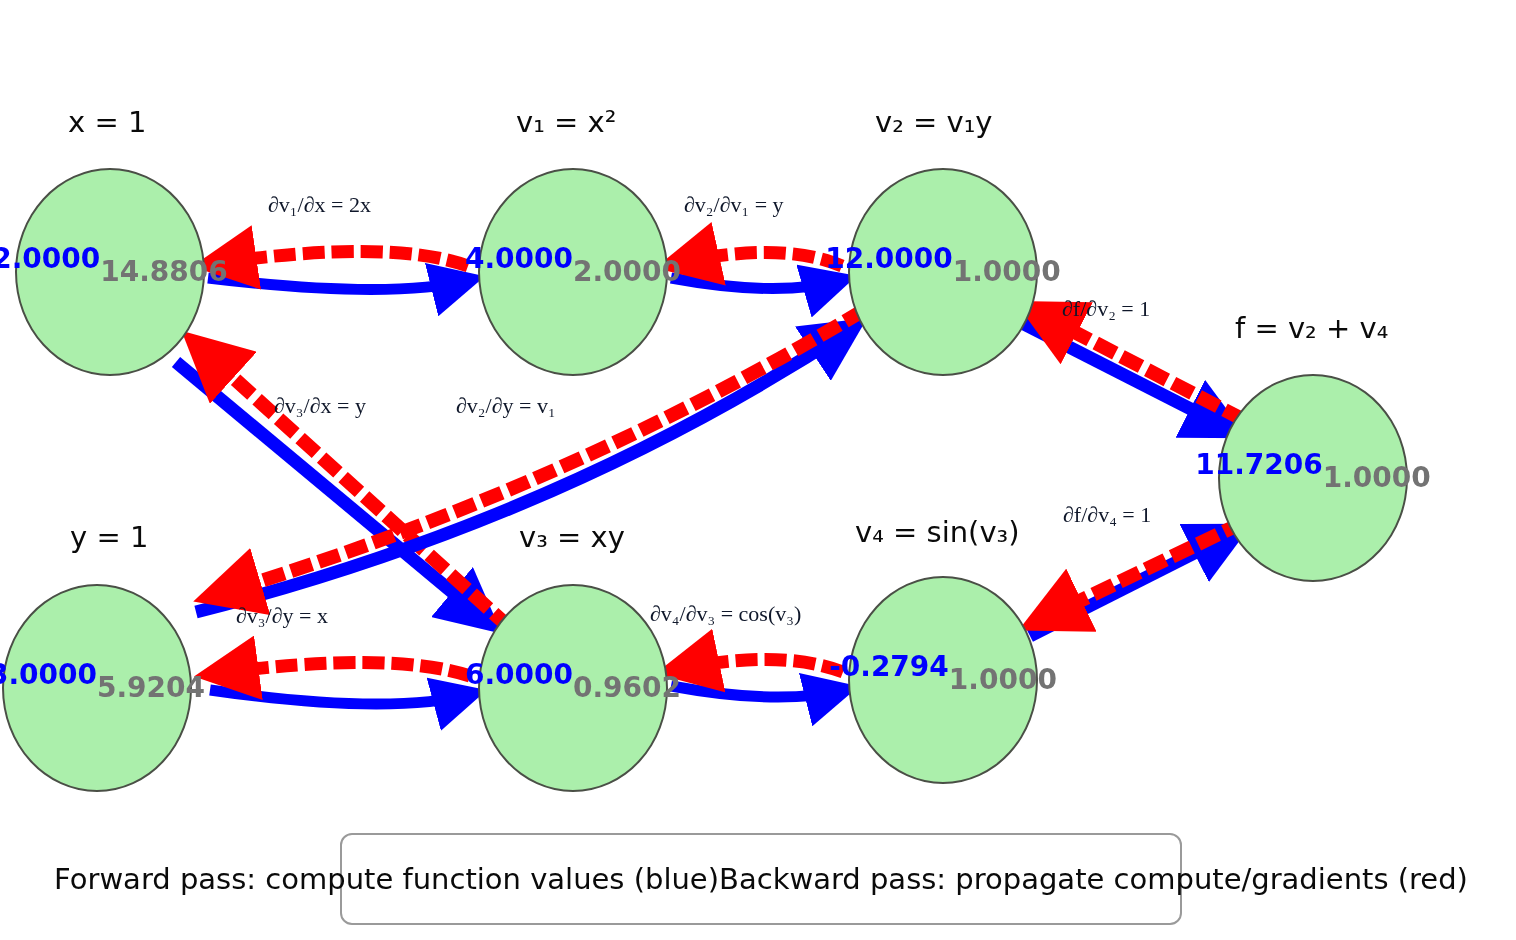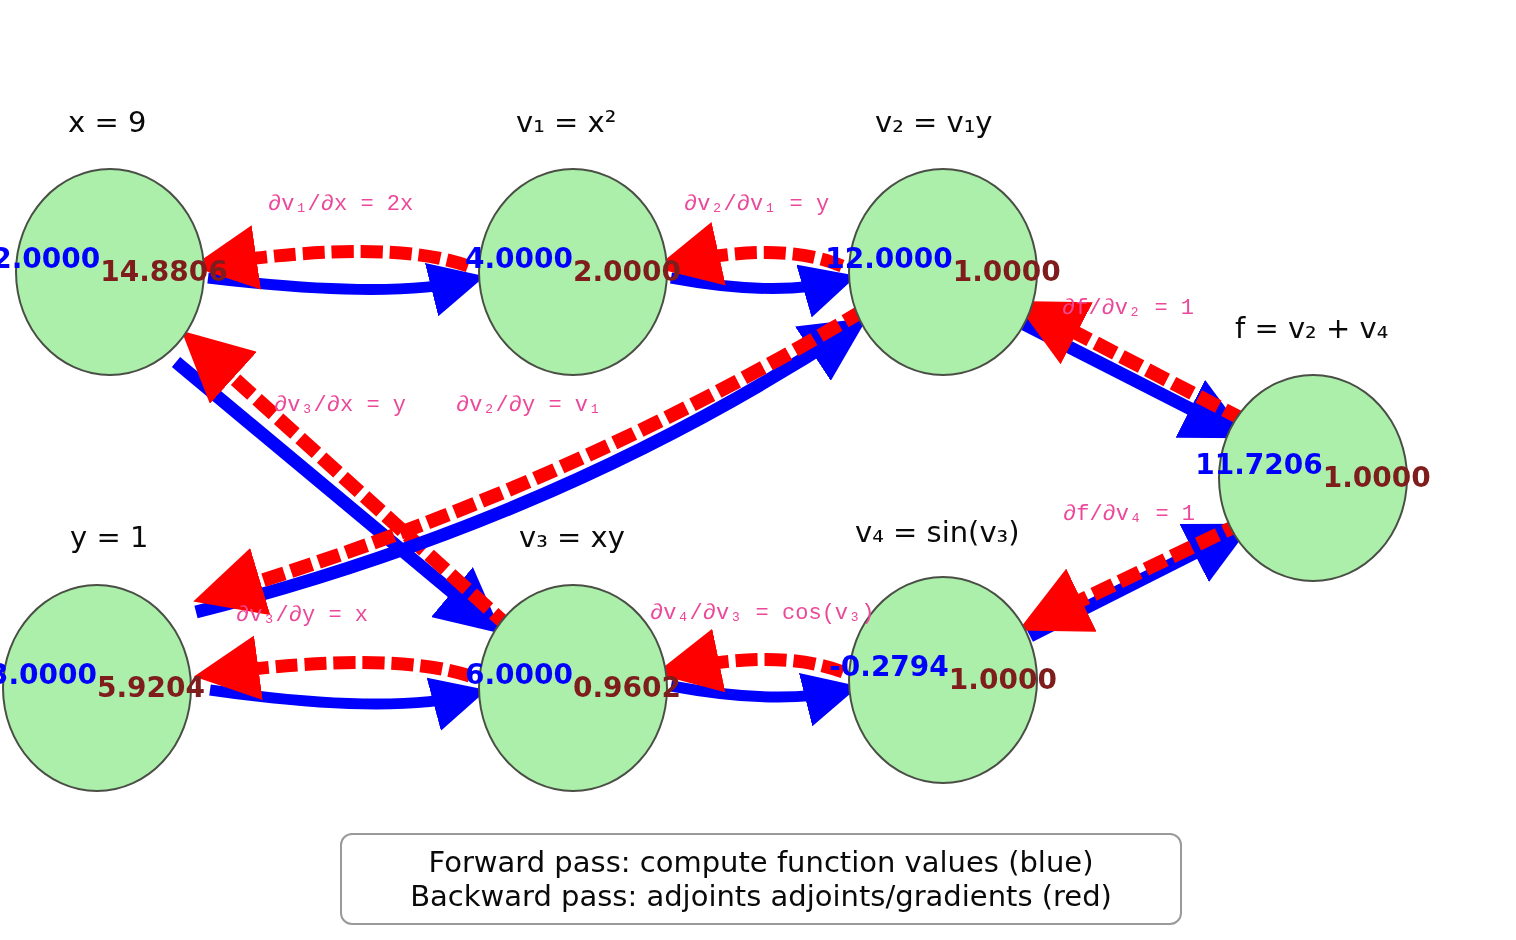--- a/index.html
+++ b/index.html
@@ -46,55 +46,54 @@
   }
   .node-primal {
     color: #0000FF;
     font-weight: bold;
     font-size: 28px;
     line-height: 1;
     margin-bottom: 26px;
     white-space: nowrap;
   }
   .node-adjoint {
-    color: #7f1d1d;
+    color: #737373;
     font-weight: bold;
     font-size: 28px;
     line-height: 1;
     white-space: nowrap;
   }
   .node-label {
     position: absolute;
     font-size: 29px;
     color: #0a0a0a;
     white-space: nowrap;
     z-index: 6;
     font-family: "DejaVu Sans", "Liberation Sans", sans-serif;
   }
   .edge-label {
     position: absolute;
     font-size: 22px;
-    color: #ec4899;
+    color: #0f172a;
     white-space: nowrap;
     z-index: 7;
-    font-family: Liberation Mono, monospace;
+    font-family: Liberation Serif, serif;
     text-align: center;
   }
   .legend {
     position: absolute;
     left: 340px;
     top: 833px;
     width: 842px;
     height: 92px;
     box-sizing: border-box;
     border: 2px solid #9a9a9a;
     border-radius: 12px;
     background: #ffffff;
     display: flex;
-    flex-direction: column;
     align-items: center;
     justify-content: center;
     z-index: 8;
   }
   .legend-line {
     font-size: 29px;
     color: #0a0a0a;
     line-height: 1.18;
     white-space: nowrap;
     font-family: "DejaVu Sans", "Liberation Sans", sans-serif;
@@ -179,35 +178,35 @@
   </div>
   <div class="node" style="left:478px; top:584px; width:190px; height:208px;">
     <div class="node-primal">6.0000</div>
     <div class="node-adjoint">0.9602</div>
   </div>
   <div class="node" style="left:848px; top:576px; width:190px; height:208px;">
     <div class="node-primal">-0.2794</div>
     <div class="node-adjoint">1.0000</div>
   </div>
 
-  <div class="node-label" style="left:68px;  top:105px;">x = 9</div>
+  <div class="node-label" style="left:68px;  top:105px;">x = 1</div>
   <div class="node-label" style="left:516px; top:105px;">v₁ = x²</div>
   <div class="node-label" style="left:875px; top:105px;">v₂ = v₁y</div>
   <div class="node-label" style="left:1228px;top:311px;margin-left:7px;">f = v₂ + v₄</div>
   <div class="node-label" style="left:70px;  top:520px;">y = 1</div>
   <div class="node-label" style="left:519px; top:520px;">v₃ = xy</div>
   <div class="node-label" style="left:855px; top:515px;">v₄ = sin(v₃)</div>
 
   <div class="edge-label" style="left:268px;  top:192px;">∂v₁/∂x = 2x</div>
   <div class="edge-label" style="left:684px;  top:192px;">∂v₂/∂v₁ = y</div>
   <div class="edge-label" style="left:274px;  top:393px;">∂v₃/∂x = y</div>
   <div class="edge-label" style="left:236px;  top:603px;">∂v₃/∂y = x</div>
   <div class="edge-label" style="left:456px;  top:393px;">∂v₂/∂y = v₁</div>
   <div class="edge-label" style="left:650px;  top:601px;">∂v₄/∂v₃ = cos(v₃)</div>
   <div class="edge-label" style="left:1062px; top:296px;">∂f/∂v₂ = 1</div>
   <div class="edge-label" style="left:1063px; top:502px;">∂f/∂v₄ = 1</div>
 
   <div class="legend">
     <div class="legend-line">Forward pass: compute function values (blue)</div>
-    <div class="legend-line">Backward pass: adjoints adjoints/gradients (red)</div>
+    <div class="legend-line">Backward pass: propagate compute/gradients (red)</div>
   </div>
 
 </div>
 
 </body></html>

